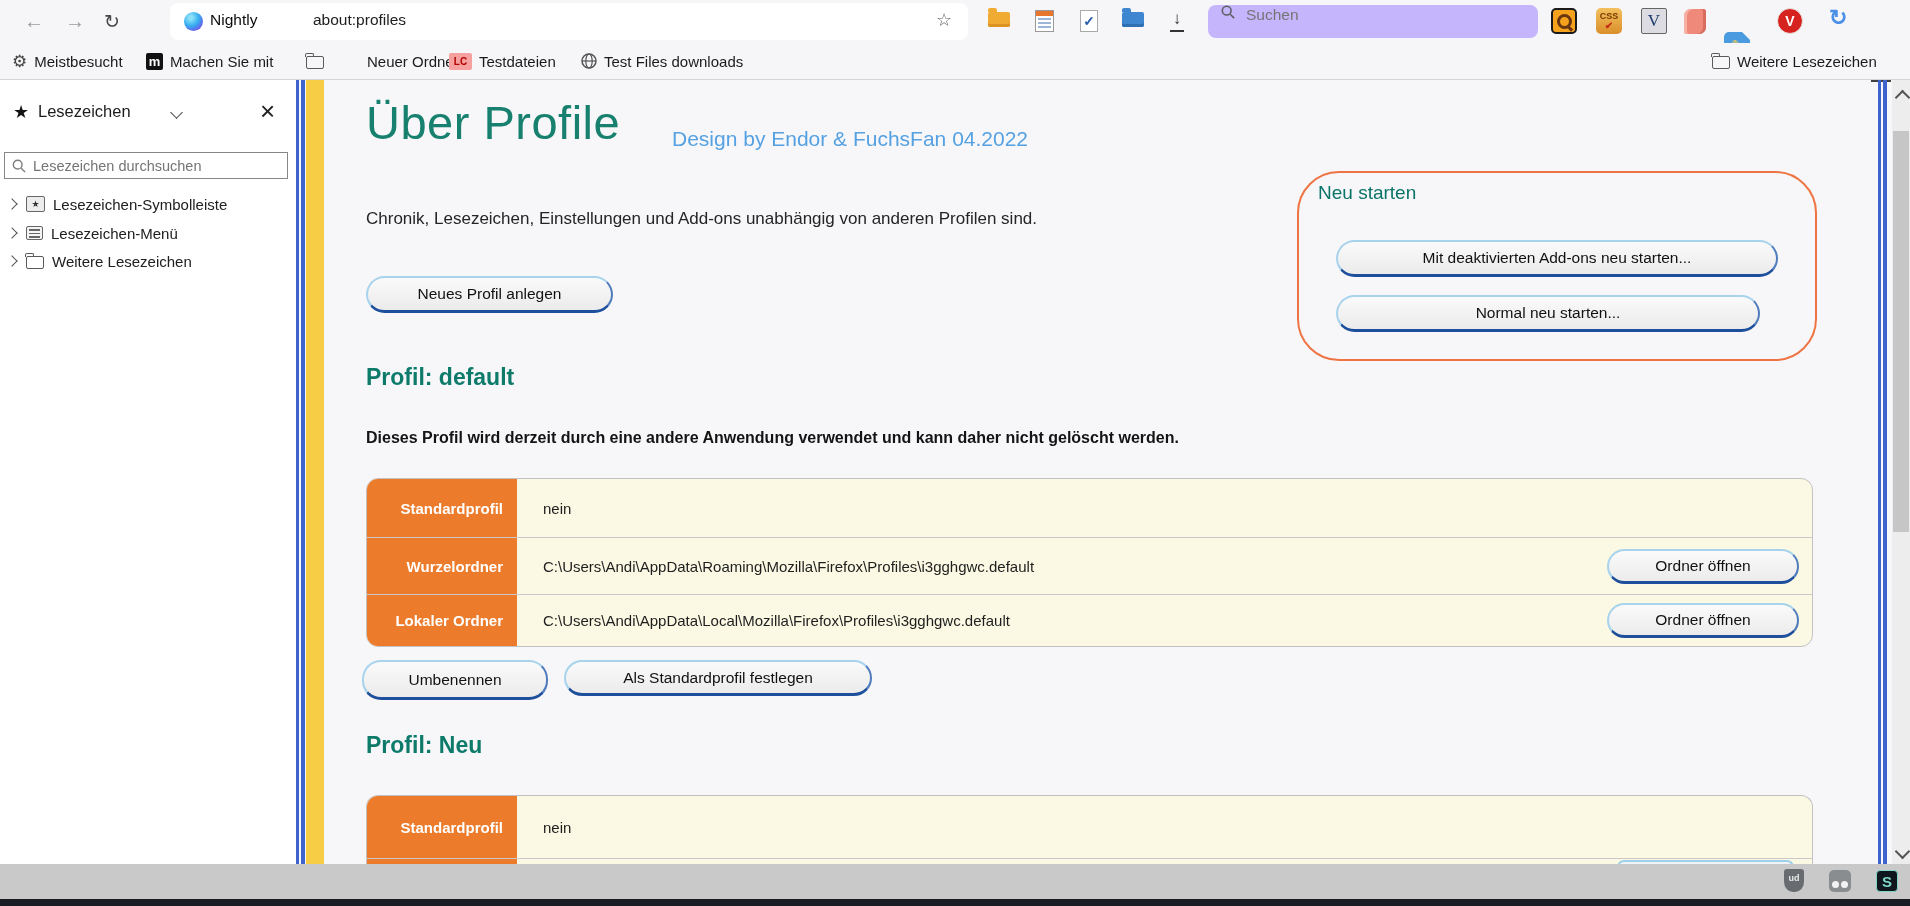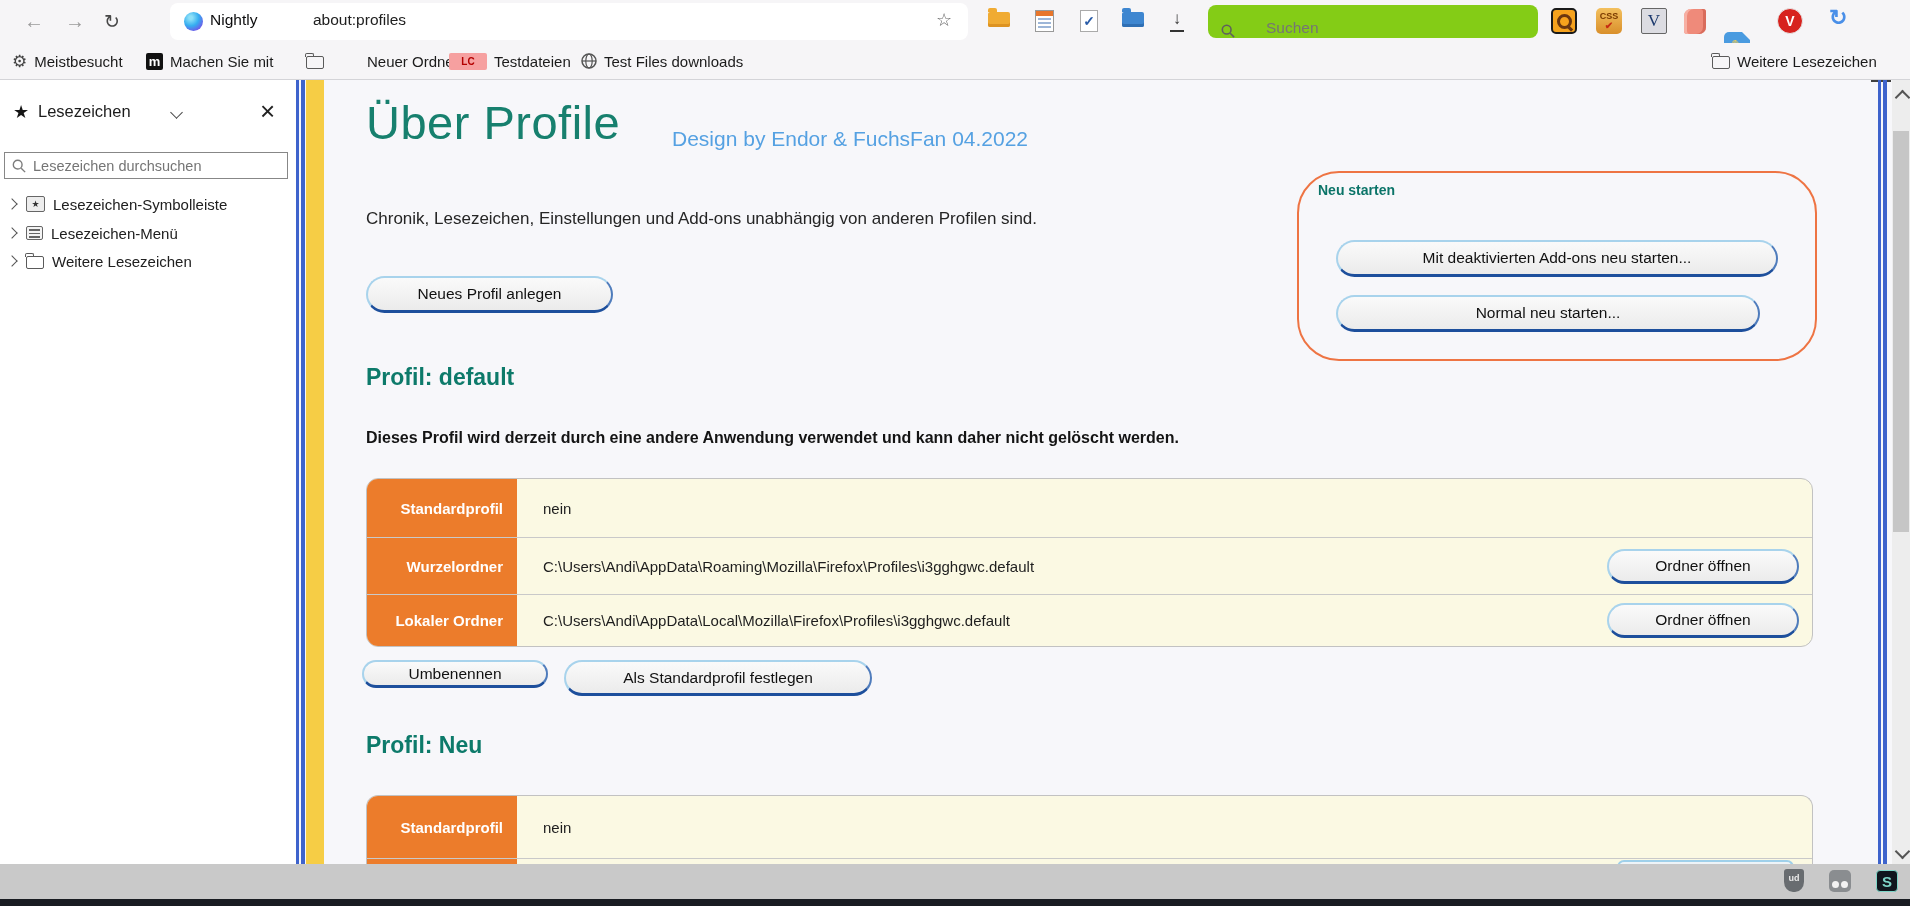--- a/index.html
+++ b/index.html
@@ -11,22 +11,22 @@
   
   .toolbar{left:0;top:0;width:1910px;height:43px;background:#f6f5f7;}
   .navglyph{font-size:20px;color:#9a9a9a;line-height:43px;}
   .navglyph.dark{color:#474747;}
   .urlgroup{left:170px;top:3px;width:798px;height:37px;background:#fff;border-radius:8px;}
   .favicon{left:184px;top:12px;width:19px;height:19px;border-radius:50%;
     background:radial-gradient(circle at 35% 30%, #8de0f7 10%, #35aef0 45%, #7b46e8 85%);}
   .tabtitle{left:210px;top:11px;font-size:15.5px;color:#0c0c0d;}
   .urltext{left:313px;top:11px;font-size:15.5px;color:#202020;}
   .urlstar{left:936px;top:9px;font-size:18px;color:#676767;}
-  .searchbox{left:1208px;top:5px;width:330px;height:33px;background:#84cc16;border-radius:8px;
-    display:flex;align-items:flex-end;gap:20px;}
+  .searchbox{left:1208px;top:5px;width:330px;height:33px;background:#c4b5fd;border-radius:8px;
+    display:flex;align-items:flex-start;}
   .searchbox input{border:none;background:transparent;outline:none;font-size:15.5px;color:#585858;
     font-family:"Liberation Sans",sans-serif;width:260px;}
   .mag{width:14px;height:14px;margin:0 9px 0 13px;flex:none;}
 
   
   .tico{display:flex;align-items:center;justify-content:center;}
   .folder{width:22px;height:15px;background:#f0ab33;border-radius:2px;position:relative;box-shadow:inset 0 -3px 0 #dd9322;}
   .folder:before{content:"";position:absolute;top:-4px;left:0;width:9px;height:4px;background:#f0ab33;border-radius:2px 2px 0 0;}
   .folder.blue{background:#3e86d0;box-shadow:inset 0 -3px 0 #2f6fb4;}
   .folder.blue:before{background:#3e86d0;}
@@ -57,21 +57,21 @@
 
   
   .bmbar{left:0;top:43px;width:1910px;height:37px;background:#f6f5f7;border-bottom:1px solid #d4d4d8;box-sizing:border-box;}
   .bmitem{position:absolute;top:0;height:36px;display:flex;align-items:center;font-size:15px;color:#1b1b1b;}
   .bmitem .gi{margin-right:7px;display:flex;align-items:center;justify-content:center;}
   .gear{font-size:17px;color:#444;}
   .mbox{width:17px;height:17px;background:#111;color:#fff;border-radius:2px;font-weight:bold;font-size:13px;
     display:flex;align-items:center;justify-content:center;}
   .folder-o{width:16px;height:11px;border:1.6px solid #5a5a5a;border-radius:2px;position:relative;margin-top:3px;}
   .folder-o:before{content:"";position:absolute;top:-4.5px;left:-1.6px;width:7px;height:3px;border:1.6px solid #5a5a5a;border-bottom:none;border-radius:2px 2px 0 0;}
-  .lcbox{width:38px;height:17px;background:#f6a0a0;color:#b40000;border-radius:2px;font-weight:bold;font-size:10px;
+  .lcbox{width:23px;height:17px;background:#f6a0a0;color:#b40000;border-radius:2px;font-weight:bold;font-size:10px;
     display:flex;align-items:center;justify-content:center;}
   .globe{width:16px;height:16px;}
 
   
   .sidebar{left:0;top:80px;width:296px;height:784px;background:#ffffff;}
   .sb-star{left:13px;top:101px;font-size:18px;color:#141414;}
   .sb-title{left:38px;top:102px;font-size:16.5px;color:#1c1c1c;}
   .chev{width:8px;height:8px;border-right:1.8px solid #444;border-bottom:1.8px solid #444;display:inline-block;}
   .chev.down{transform:rotate(45deg);}
   .chev.right{transform:rotate(-45deg);width:7px;height:7px;border-color:#555;}
@@ -101,21 +101,21 @@
   .h2{font-size:23px;font-weight:bold;color:#0d7a6a;}
   .warn{font-size:16px;font-weight:bold;color:#141414;}
 
   .pill{background:linear-gradient(#fafafa,#ebebeb);border:2px solid;
     border-color:#a8d3ec #4f7cbc #1d4f9c #a8d3ec;border-bottom-width:3px;border-radius:19px;
     display:flex;align-items:center;justify-content:center;font-size:15.5px;color:#111;
     box-sizing:border-box;cursor:default;}
 
   .restart-box{left:1297px;top:171px;width:520px;height:190px;border:2.5px solid #ee7443;
     border-radius:42px;box-sizing:border-box;}
-  .restart-title{left:1318px;top:182px;font-size:14px;font-weight:bold;color:#0b7468;}
+  .restart-title{left:1318px;top:182px;font-size:19px;font-weight:normal;color:#0b7468;}
 
   .ptable{background:#fbf9e3;border:1px solid #c2c2c2;border-radius:12px;overflow:hidden;box-sizing:border-box;}
   .ptable.clip{border-radius:12px 12px 0 0;border-bottom:none;}
   .trow{display:flex;}
   .trow + .trow{border-top:1px solid #c9c9c9;}
   .tlabel{width:150px;flex:none;background:#ec7c2b;color:#fff;font-weight:bold;font-size:15px;
     display:flex;align-items:center;justify-content:flex-end;padding-right:14px;box-sizing:border-box;}
   .tval{flex:1;display:flex;align-items:center;padding-left:26px;font-size:15px;color:#1e1e1e;}
   .rowbtn{margin-left:auto;margin-right:13px;width:192px;height:35px;flex:none;}
   .btn-sliver{left:1617px;top:860px;width:173px;height:5px;background:#eef4f8;
@@ -312,21 +312,21 @@
     </div>
     <div class="trow" style="height:51px;">
       <div class="tlabel">Lokaler Ordner</div>
       <div class="tval">
         <span>C:\Users\Andi\AppData\Local\Mozilla\Firefox\Profiles\i3gghgwc.default</span>
         <div class="pill rowbtn">Ordner öffnen</div>
       </div>
     </div>
   </div>
 
-  <div class="abs pill" style="left:362px;top:660px;width:186px;height:28px;">Umbenennen</div>
+  <div class="abs pill" style="left:362px;top:660px;width:186px;height:40px;">Umbenennen</div>
   <div class="abs pill" style="left:564px;top:660px;width:308px;height:36px;">Als Standardprofil festlegen</div>
 
   <div class="abs h2" style="left:366px;top:732px;">Profil: Neu</div>
 
   <div class="abs ptable clip" style="left:366px;top:795px;width:1447px;height:69px;">
     <div class="trow" style="height:62px;">
       <div class="tlabel">Standardprofil</div>
       <div class="tval">
           <span>nein</span>
         </div>

